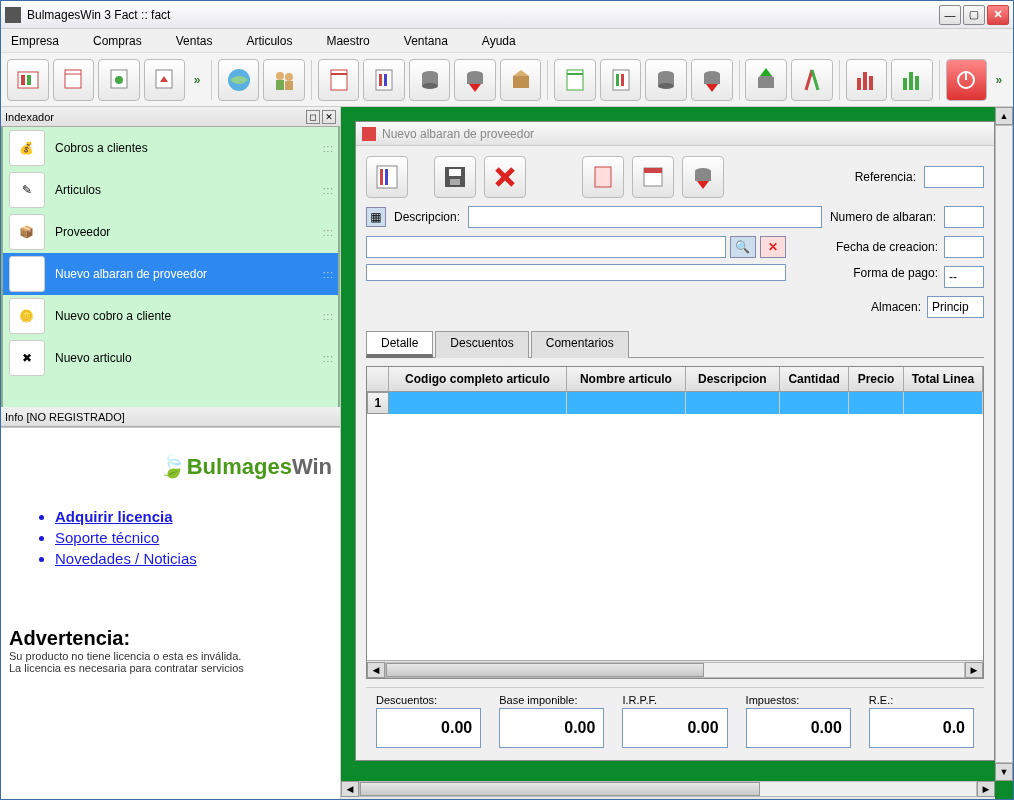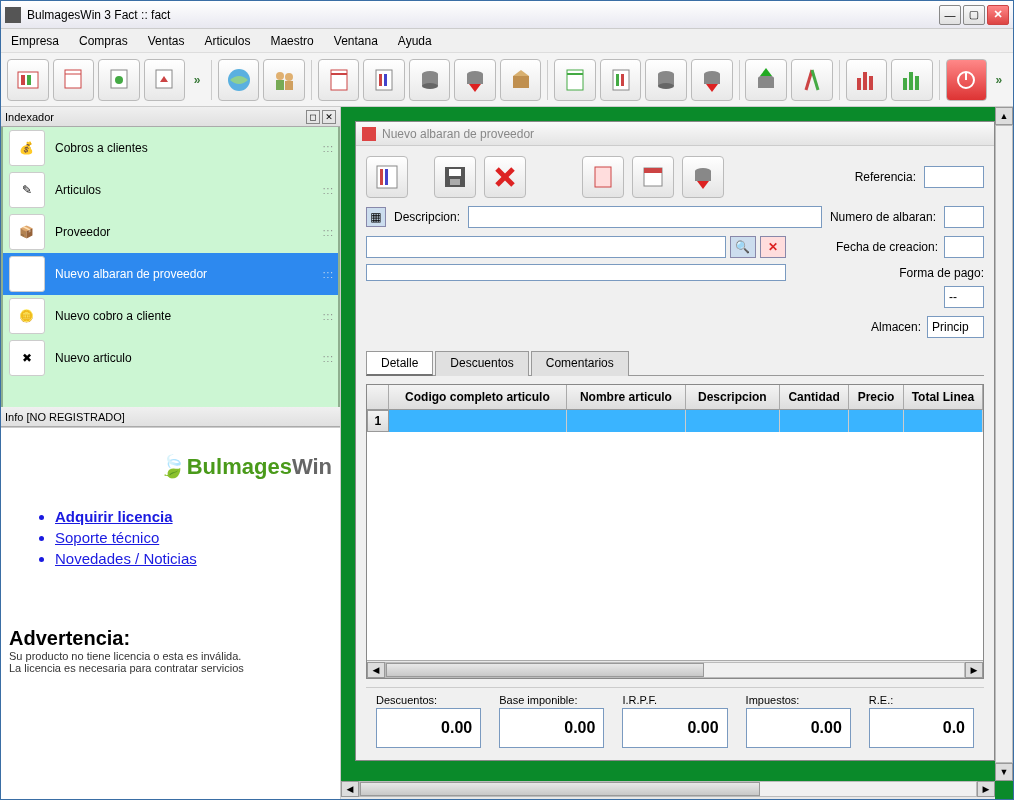--- a/index.html
+++ b/index.html
@@ -4,21 +4,21 @@
 <style>
 * { box-sizing: border-box; margin: 0; padding: 0; }
 body { font-family: Tahoma, Arial, sans-serif; font-size: 12px; background: #fff; width: 1014px; height: 800px; overflow: hidden; }
 .window { border: 1px solid #3a6ea5; height: 800px; display: flex; flex-direction: column; position: relative; }
 .titlebar { background: linear-gradient(#fff, #e8e8f0); height: 28px; display: flex; align-items: center; padding: 0 4px; border-bottom: 1px solid #ccc; }
 .titlebar .app-icon { width: 16px; height: 16px; background: #555; margin-right: 6px; }
 .titlebar .title { flex: 1; color: #000; }
 .win-controls { display: flex; gap: 2px; }
 .win-btn { width: 22px; height: 20px; border: 1px solid #888; background: linear-gradient(#fafafa,#e0e0e0); display:flex;align-items:center;justify-content:center; font-size:11px; border-radius:2px;}
 .win-btn.close { border-color:#c44; background: linear-gradient(#f88,#d44); color:#fff; font-weight:bold;}
-.menubar { height: 24px; background: #f0f0f0; display: flex; align-items: center; padding: 0 10px; gap: 20px; border-bottom: 1px solid #ddd;}
+.menubar { height: 24px; background: #f0f0f0; display: flex; align-items: center; padding: 0 10px; gap: 34px; border-bottom: 1px solid #ddd;}
 .menubar span { color: #000; cursor: default; }
 .toolbar { height: 54px; background: #f4f4f4; display: flex; align-items: center; padding: 0 6px; gap: 4px; border-bottom: 1px solid #ccc;}
 .tb-btn { width: 42px; height: 42px; border: 1px solid #bbb; background: linear-gradient(#fff,#e8e8e8); border-radius: 4px; display:flex;align-items:center;justify-content:center;}
 .tb-sep { width: 1px; height: 40px; background: #ccc; margin: 0 2px; }
 .tb-chev { width:16px; display:flex;align-items:center;justify-content:center;color:#3a7a3a;font-weight:bold;}
 .body-row { flex: 1; display: flex; overflow: hidden; }
 .left-col { width: 340px; display: flex; flex-direction: column; border-right: 1px solid #ccc; }
 .dock-title { height: 20px; background: linear-gradient(#f0f0f0,#e0e0e0); border-bottom: 1px solid #aaa; display:flex; align-items:center; padding: 0 4px; font-size:11px;}
 .dock-title .spacer { flex:1; }
 .dock-title .dock-btn { width:14px;height:14px; border:1px solid #888; margin-left:2px; display:flex;align-items:center;justify-content:center; font-size:9px;}
@@ -42,21 +42,21 @@
 .mdi-title { height:24px; background:linear-gradient(#fafafa,#e4e4e4); display:flex;align-items:center;padding:0 6px;color:#888;font-size:12px;border-bottom:1px solid #ccc;}
 .mdi-title .mdi-icon { width:14px;height:14px;background:#d44;margin-right:6px;}
 .mdi-body { flex:1; padding:10px 10px 6px 10px; display:flex; flex-direction:column; gap:8px; background:#f0f0f0; overflow:hidden;}
 .form-row { display:flex; align-items:center; gap:8px;}
 .mdi-tb-btn { width:42px;height:42px; border:1px solid #bbb; background:linear-gradient(#fff,#e4e4e4); border-radius:4px; display:flex;align-items:center;justify-content:center;}
 .lbl { color:#000; white-space:nowrap; }
 .inp { border:1px solid #7a9ac0; background:#fff; height:22px; padding:0 4px;}
 .sq-icon { width:20px; height:20px; border:1px solid #88a; background:#cde; display:inline-flex; align-items:center;justify-content:center;}
 .tabs { display:flex; border-bottom:1px solid #999; margin-top:4px;}
 .tab { padding:4px 14px; border:1px solid #999; border-bottom:none; background:#e0e0e0; margin-right:2px; position:relative; top:1px;}
-.tab.active { background:#fff; border-bottom:2px solid #737373;}
+.tab.active { background:#fff; border-bottom:4px solid #737373;}
 .grid { flex:1; border:1px solid #888; background:#fff; display:flex; flex-direction:column; overflow:hidden;}
 .grid-head { display:flex; background:linear-gradient(#f4f4f4,#dcdcdc); }
 .gh { border-right:1px solid #aaa; border-bottom:1px solid #999; padding:5px 6px; font-weight:bold; text-align:center; white-space:nowrap; overflow:hidden;}
 .grid-body { flex:1; position:relative;}
 .grid-row { display:flex; }
 .gc { border-right:1px solid #ccc; height:22px; }
 .gc.rownum { background:linear-gradient(#f4f4f4,#dcdcdc); border:1px solid #999; text-align:center; font-weight:bold; display:flex;align-items:center;justify-content:center;}
 .gc.sel { background:#3ab4ff; }
 .grid-scroll-h { height:18px; background:#e8e8e8; border-top:1px solid #aaa; display:flex; align-items:center;}
 .scroll-left,.scroll-right { width:18px; height:16px; border:1px solid #999; background:#ddd; display:flex;align-items:center;justify-content:center; font-size:9px;}
@@ -370,21 +370,21 @@
                       <span style="color:#d22;font-weight:bold;">✕</span>
                     </div>
               </div>
               <input class="inp" style="flex: 1 1 0%;">
             </div>
             <div style="width:190px;display:flex;flex-direction:column;gap:8px;align-items:flex-end;">
               <div style="display:flex;align-items:center;gap:6px;">
                     <span class="lbl">Fecha de creacion:</span>
                     <input class="inp" style="width: 40px;">
                   </div>
-              <div style="display:flex;align-items:flex-end;gap:6px;flex-direction:column;">
+              <div style="display:flex;align-items:flex-start;gap:6px;">
                     <span class="lbl">Forma de pago:</span>
                     <div class="inp" style="width:40px;display:flex;align-items:center;">--</div>
                   </div>
               <div style="display:flex;align-items:center;gap:6px;">
                     <span class="lbl">Almacen:</span>
                     <div class="inp" style="width:57px;display:flex;align-items:center;overflow:hidden;">Princip</div>
                   </div>
             </div>
           </div>
 

